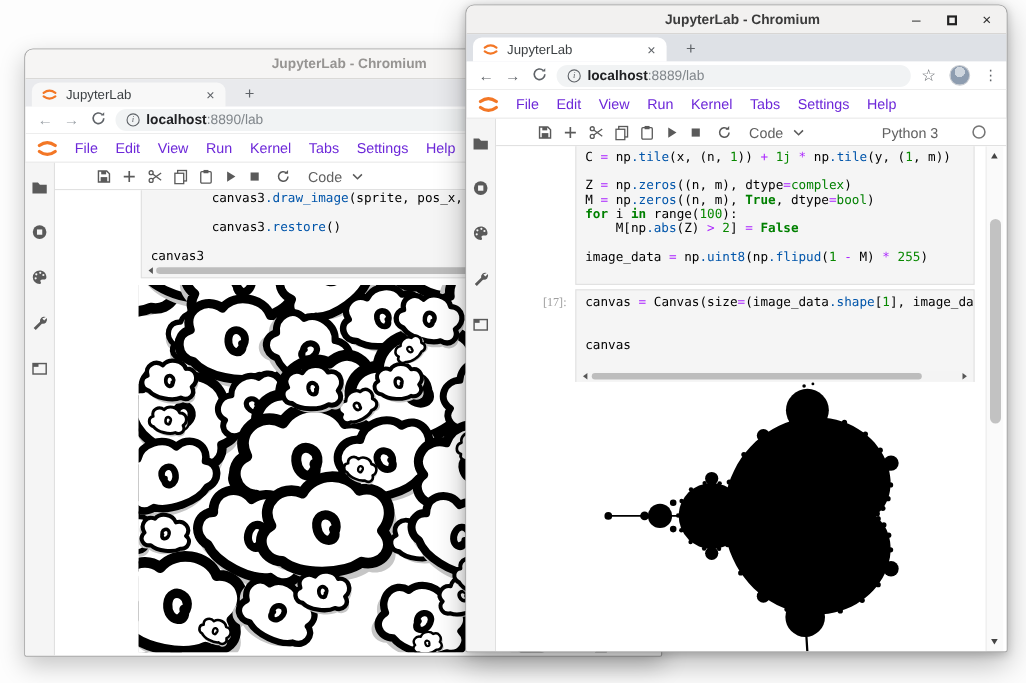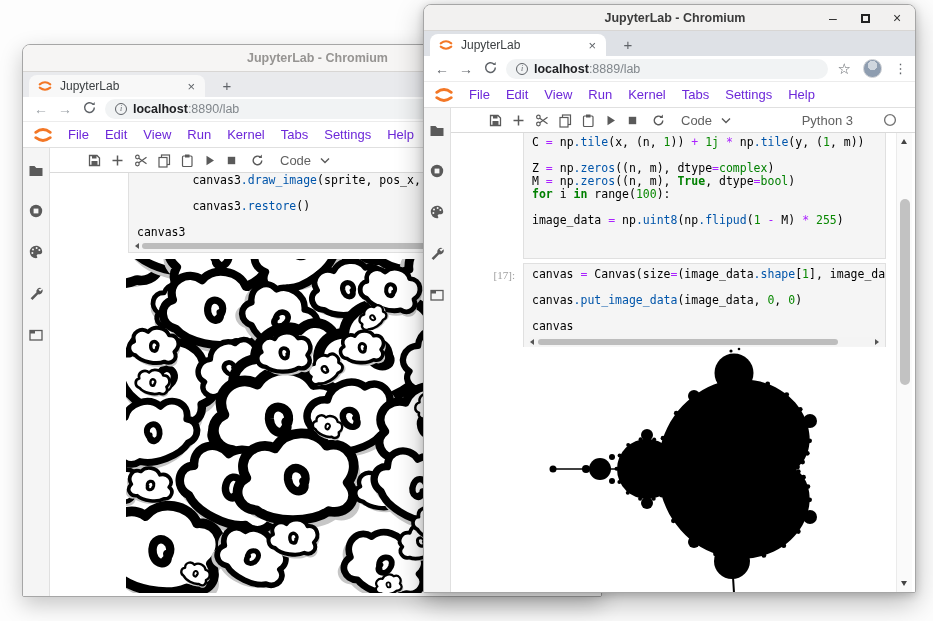--- a/index.html
+++ b/index.html
@@ -711,30 +711,30 @@
           </span>
         </div>
       <div class="nb">
         <div class="cell" style="left:72px; top:-2px; width:363px; height:128px">
           <div class="code-area">
               <div class="code-line">C <span class="tok-op">=</span> np<span class="tok-prop">.tile</span>(x, (n, <span class="tok-num">1</span>)) <span class="tok-op">+</span> <span class="tok-num">1j</span> <span class="tok-op">*</span> np<span class="tok-prop">.tile</span>(y, (<span class="tok-num">1</span>, m))</div>
               <div class="code-line">&nbsp;</div>
               <div class="code-line">Z <span class="tok-op">=</span> np<span class="tok-prop">.zeros</span>((n, m), dtype<span class="tok-op">=</span><span class="tok-bi">complex</span>)</div>
               <div class="code-line">M <span class="tok-op">=</span> np<span class="tok-prop">.zeros</span>((n, m), <span class="tok-kw">True</span>, dtype<span class="tok-op">=</span><span class="tok-bi">bool</span>)</div>
               <div class="code-line"><span class="tok-kw">for</span> i <span class="tok-kw">in</span> range(<span class="tok-num">100</span>):</div>
+              <div class="code-line">    M[np<span class="tok-prop">.abs</span>(Z) <span class="tok-op">&gt;</span> <span class="tok-num">2</span>] <span class="tok-op">=</span> <span class="tok-kw">False</span></div>
               <div class="code-line">&nbsp;</div>
               <div class="code-line">image_data <span class="tok-op">=</span> np<span class="tok-prop">.uint8</span>(np<span class="tok-prop">.flipud</span>(<span class="tok-num">1</span> <span class="tok-op">-</span> M) <span class="tok-op">*</span> <span class="tok-num">255</span>)</div>
             </div>
         </div>
         <div class="prompt" style="left:2px; top:136px; width:62px">[17]:</div>
         <div class="cell" style="left:72px; top:130px; width:363px; height:86px">
           <div class="code-area">
               <div class="code-line">canvas <span class="tok-op">=</span> Canvas(size<span class="tok-op">=</span>(image_data<span class="tok-prop">.shape</span>[<span class="tok-num">1</span>], image_data</div>
               <div class="code-line">&nbsp;</div>
-              <div class="code-line">canvas<span class="tok-prop">.put_image_data</span>(image_data, <span class="tok-num">0</span>, <span class="tok-num">0</span>)</div>
               <div class="code-line">&nbsp;</div>
               <div class="code-line">canvas</div>
             </div>
           <div class="hscroll">
             <span class="tri left"></span>
             <span class="tri right"></span>
             <span class="hs-thumb" style="left:9px;width:300px"></span>
           </div>
         </div>
         <svg class="outsvg" id="mandel-svg" style="left:0; top:214px" width="446" height="247" viewBox="0 0 446 247">

